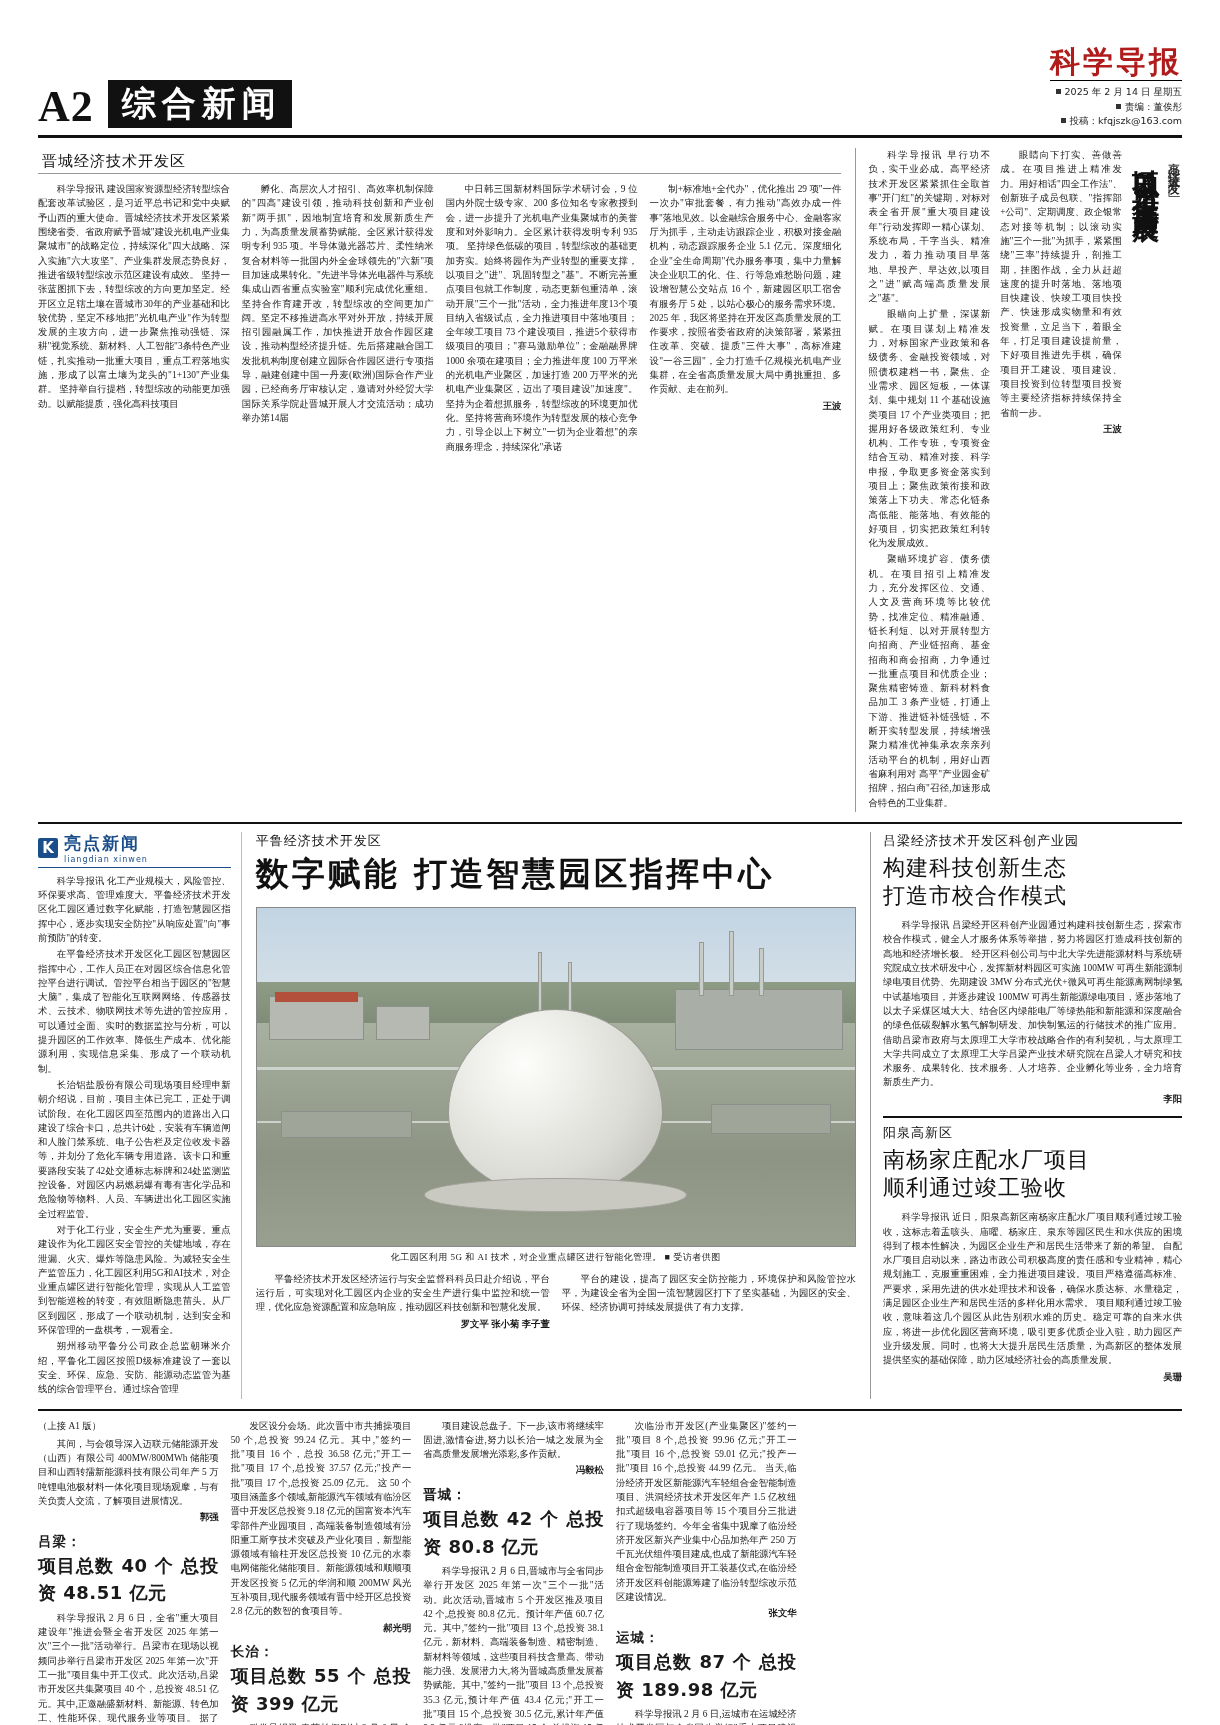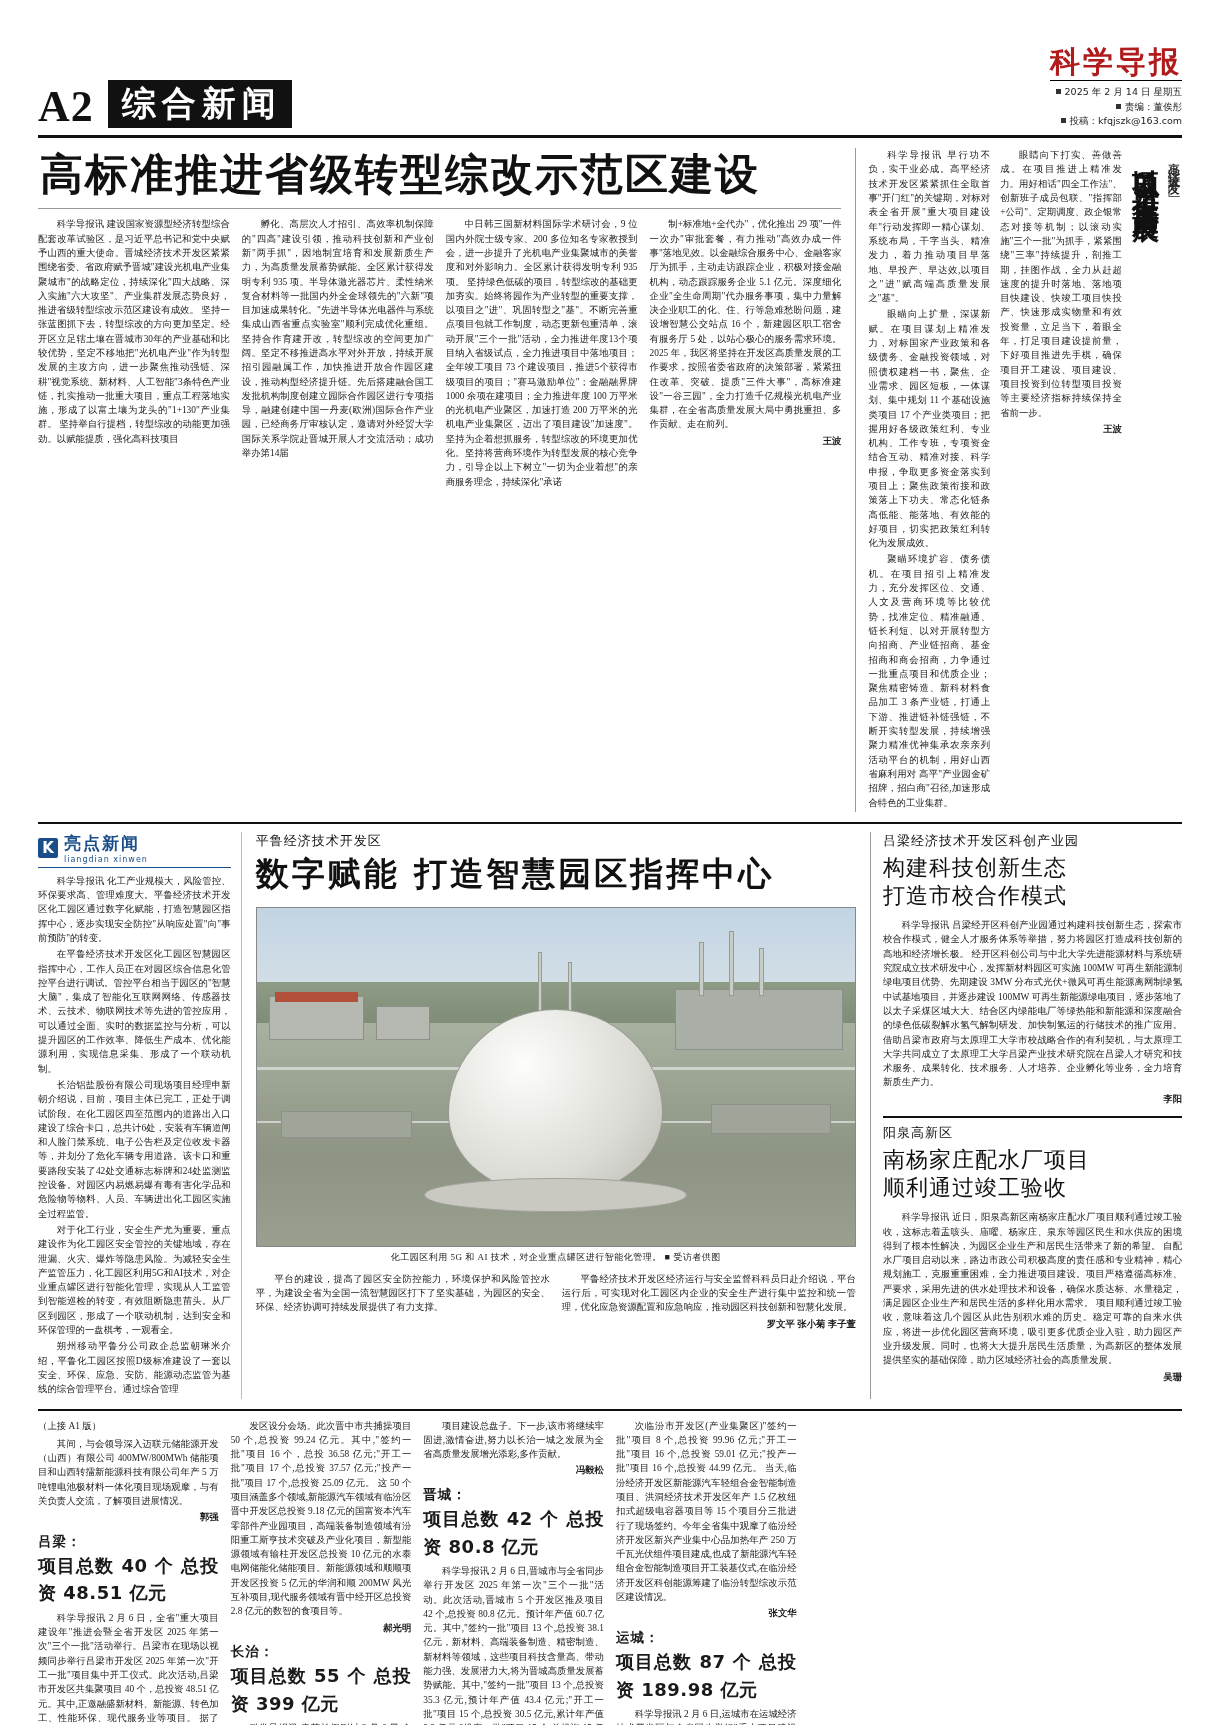--- a/index.html
+++ b/index.html
@@ -282,21 +282,21 @@
         <div><span class="sq"></span><span>2025 年 2 月 14 日 星期五</span></div>
         <div><span class="sq"></span><span>责编：董俟彤</span></div>
         <div><span class="sq"></span><span>投稿：kfqjszk@163.com</span></div>
       </div>
     </div>
   </div>
 
   <div class="top-area">
 
     <div class="top-main">
-      <div class="headline-main">高标准推进省级转型综改示范区建设</div>
+      <div class="kicker">晋城经济技术开发区</div>
       <div class="four-col">
         <div class="col-text">
             <p>科学导报讯 建设国家资源型经济转型综合配套改革试验区，是习近平总书记和党中央赋予山西的重大使命。晋城经济技术开发区紧紧围绕省委、省政府赋予晋城"建设光机电产业集聚城市"的战略定位，持续深化"四大战略、深入实施"六大攻坚"、产业集群发展态势良好，推进省级转型综改示范区建设有成效。
 
 坚持一张蓝图抓下去，转型综改的方向更加坚定。经开区立足辖土壤在晋城市30年的产业基础和比较优势，坚定不移地把"光机电产业"作为转型发展的主攻方向，进一步聚焦推动强链、深耕"视觉系统、新材料、人工智能"3条特色产业链，扎实推动一批重大项目，重点工程落地实施，形成了以富土壤为龙头的"1+130"产业集群。
 
 坚持举自行提档，转型综改的动能更加强劲。以赋能提质，强化高科技项目</p>
           </div>
         <div class="col-text">
             <p>孵化、高层次人才招引、高效率机制保障的"四高"建设引领，推动科技创新和产业创新"两手抓"，因地制宜培育和发展新质生产力，为高质量发展蓄势赋能。全区累计获得发明专利 935 项。半导体激光器芯片、柔性纳米复合材料等一批国内外全金球领先的"六新"项目加速成果转化。"先进半导体光电器件与系统集成山西省重点实验室"顺利完成优化重组。
@@ -378,25 +378,25 @@
         <div class="pipe" style="left:0;top:63%;width:100%;height:2px;"></div>
         <div class="tank"></div>
         <div class="tank-base"></div>
         <div class="plantblock" style="left:4%;top:60%;width:22%;height:8%;background:#9fa598;"></div>
         <div class="plantblock" style="left:76%;top:58%;width:20%;height:9%;background:#9fa598;"></div>
       </div>
       <div class="caption">化工园区利用 5G 和 AI 技术，对企业重点罐区进行智能化管理。 ■ 受访者供图</div>
 
       <div class="mid-two-col">
         <div class="col-text">
-          <p>平台的建设，提高了园区安全防控能力，环境保护和风险管控水平，为建设全省为全国一流智慧园区打下了坚实基础，为园区的安全、环保、经济协调可持续发展提供了有力支撑。</p>
-        </div>
-        <div class="col-text">
           <p>平鲁经济技术开发区经济运行与安全监督科科员日赴介绍说，平台运行后，可实现对化工园区内企业的安全生产进行集中监控和统一管理，优化应急资源配置和应急响应，推动园区科技创新和智慧化发展。</p>
           <p class="sign">罗文平 张小菊 李子萱</p>
+        </div>
+        <div class="col-text">
+          <p>平台的建设，提高了园区安全防控能力，环境保护和风险管控水平，为建设全省为全国一流智慧园区打下了坚实基础，为园区的安全、环保、经济协调可持续发展提供了有力支撑。</p>
         </div>
       </div>
     </div>
 
     <div class="mid-right">
       <div class="mid-kicker">吕梁经济技术开发区科创产业园</div>
       <div class="headline-r1" style="white-space:pre-line;">构建科技创新生态
 打造市校合作模式</div>
       <div class="col-text">
         <p>科学导报讯 吕梁经开区科创产业园通过构建科技创新生态，探索市校合作模式，健全人才服务体系等举措，努力将园区打造成科技创新的高地和经济增长极。

